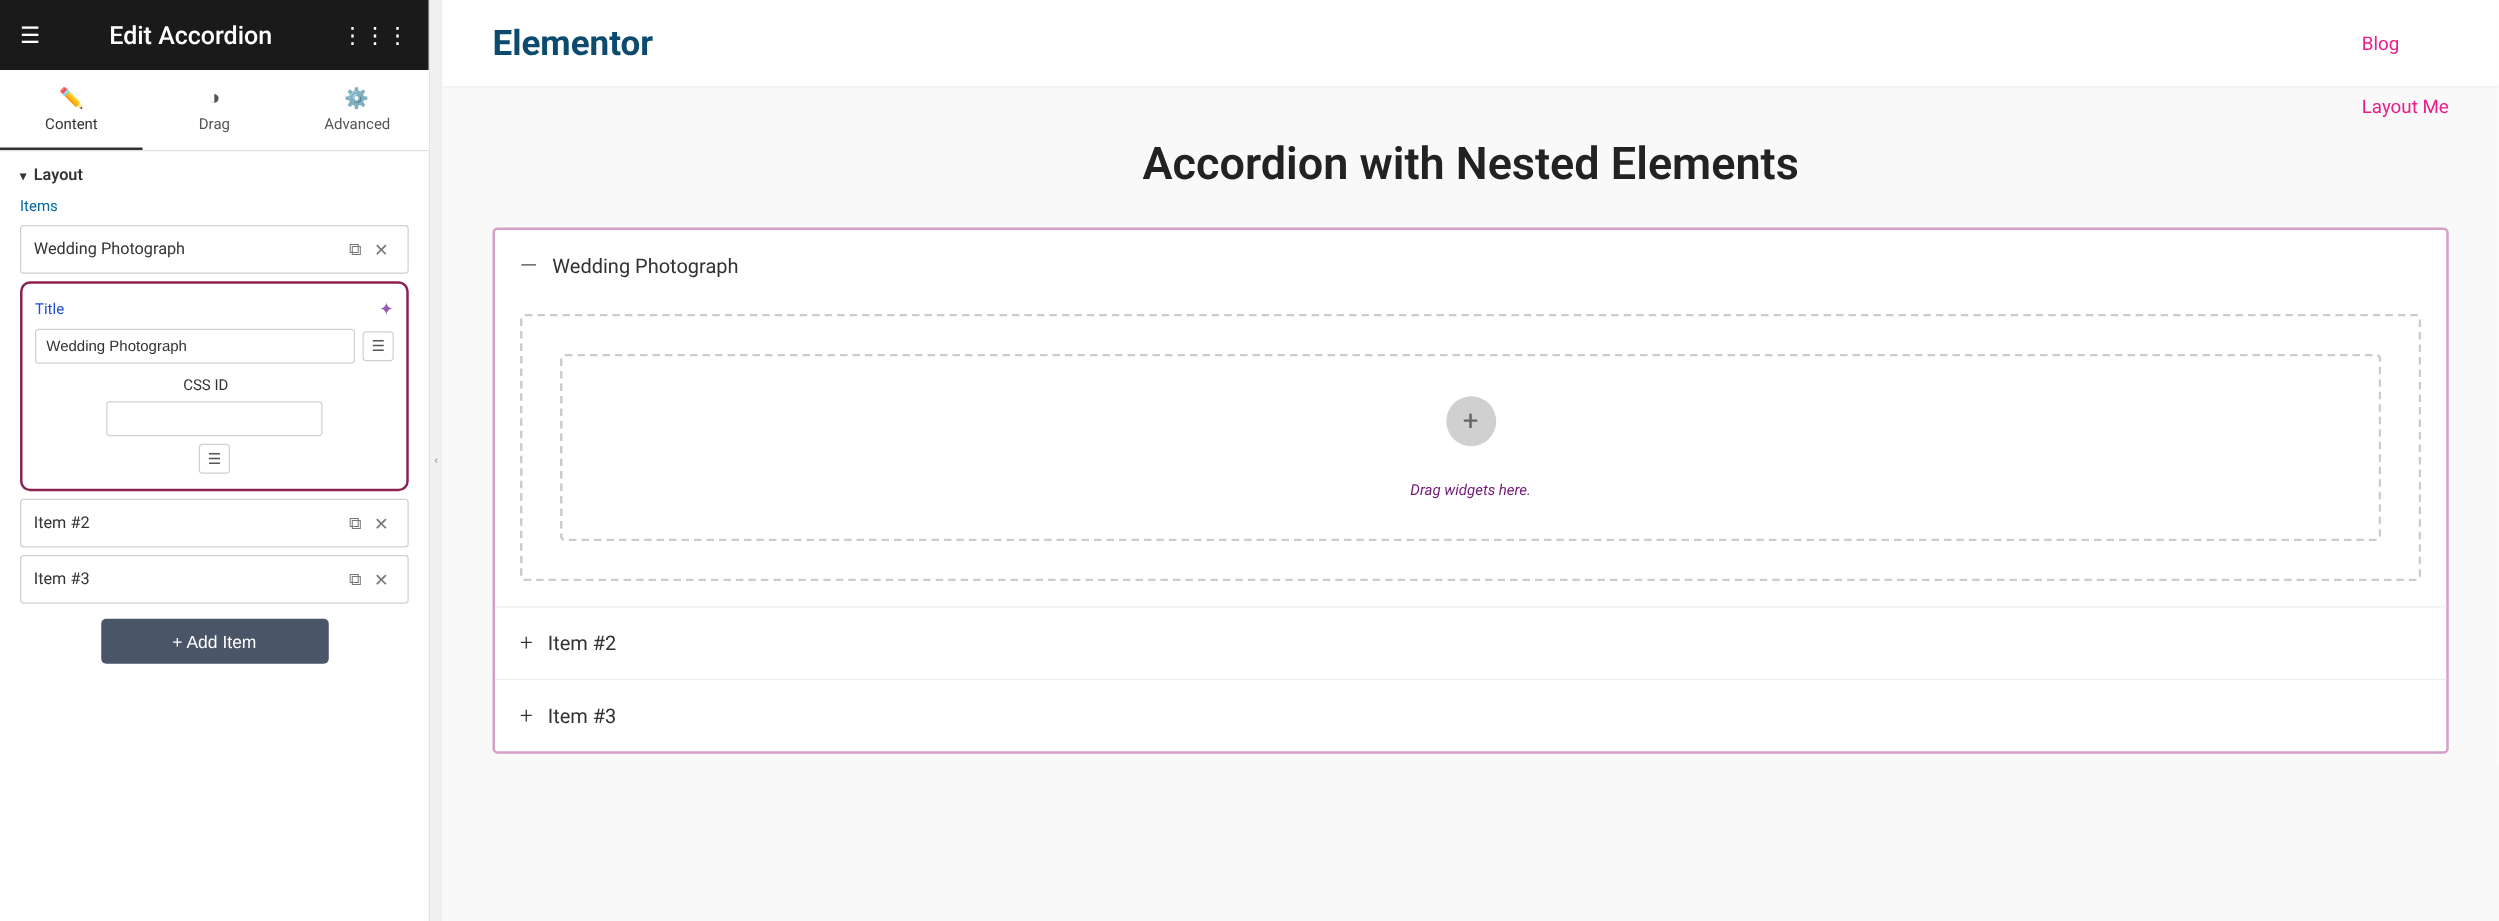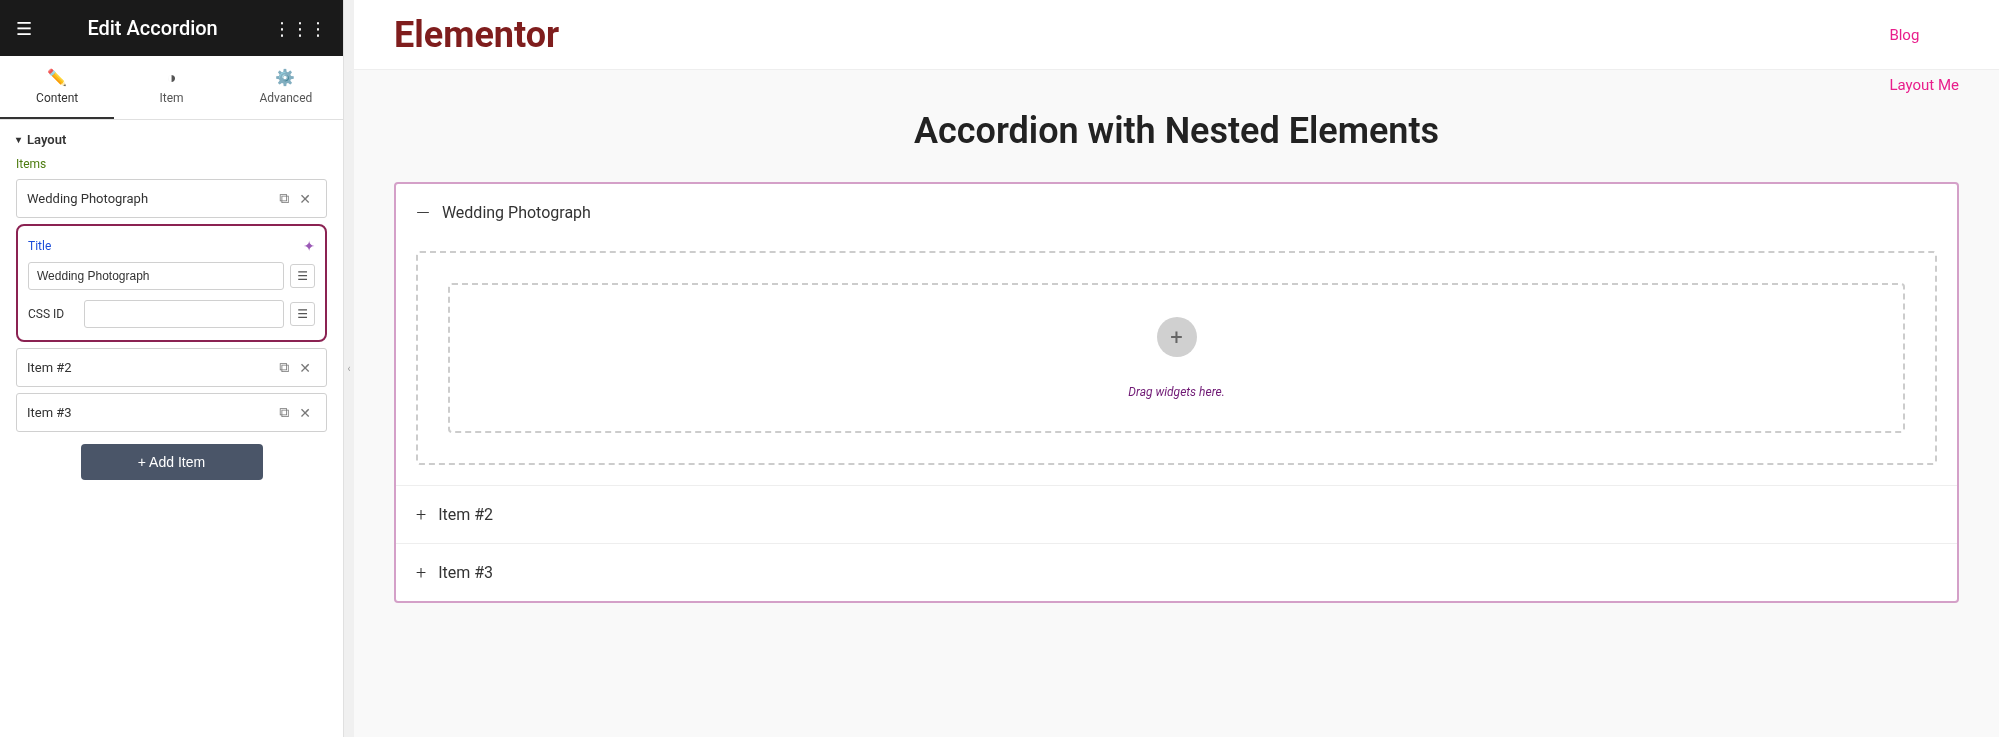--- a/index.html
+++ b/index.html
@@ -88,21 +88,21 @@
       margin-bottom: 10px;
       cursor: pointer;
     }
 
     .section-header .arrow {
       font-size: 10px;
     }
 
     .items-label {
       font-size: 12px;
-      color: #4d7c0f;
+      color: #0369a1;
       margin-bottom: 8px;
     }
 
     
     .accordion-item-row {
       display: flex;
       align-items: center;
       border: 1px solid #d0d0d0;
       border-radius: 3px;
       padding: 8px 10px;
@@ -185,20 +185,21 @@
       padding: 4px 6px;
       cursor: pointer;
       color: #555;
       font-size: 12px;
     }
 
     .css-id-row {
       display: flex;
       align-items: center;
       gap: 6px;
+      flex-direction: column;
     }
 
     .css-id-label {
       font-size: 12px;
       color: #333;
       min-width: 50px;
     }
 
     .css-id-input {
       flex: 1;
@@ -240,23 +241,23 @@
       align-items: center;
       justify-content: space-between;
       padding: 0 40px;
       height: 70px;
       background: #fff;
       border-bottom: 1px solid #eee;
       flex-shrink: 0;
     }
 
     .nav-logo {
-      font-size: 36px;
+      font-size: 28px;
       font-weight: 700;
-      color: #7f1d1d;
+      color: #0c4a6e;
     }
 
     .nav-links {
       display: flex;
       gap: 32px;
       flex-direction: column;
     }
 
     .nav-link {
       font-size: 15px;
@@ -390,21 +391,21 @@
     <span class="grid-icon">⋮⋮⋮</span>
   </div>
 
   <div class="panel-tabs">
     <div class="panel-tab active">
       <span class="tab-icon">✏️</span>
       <span>Content</span>
     </div>
     <div class="panel-tab">
       <span class="tab-icon">◑</span>
-      <span>Item</span>
+      <span>Drag</span>
     </div>
     <div class="panel-tab">
       <span class="tab-icon">⚙️</span>
       <span>Advanced</span>
     </div>
   </div>
 
   <div class="panel-content">
 
     <div class="section-header">

